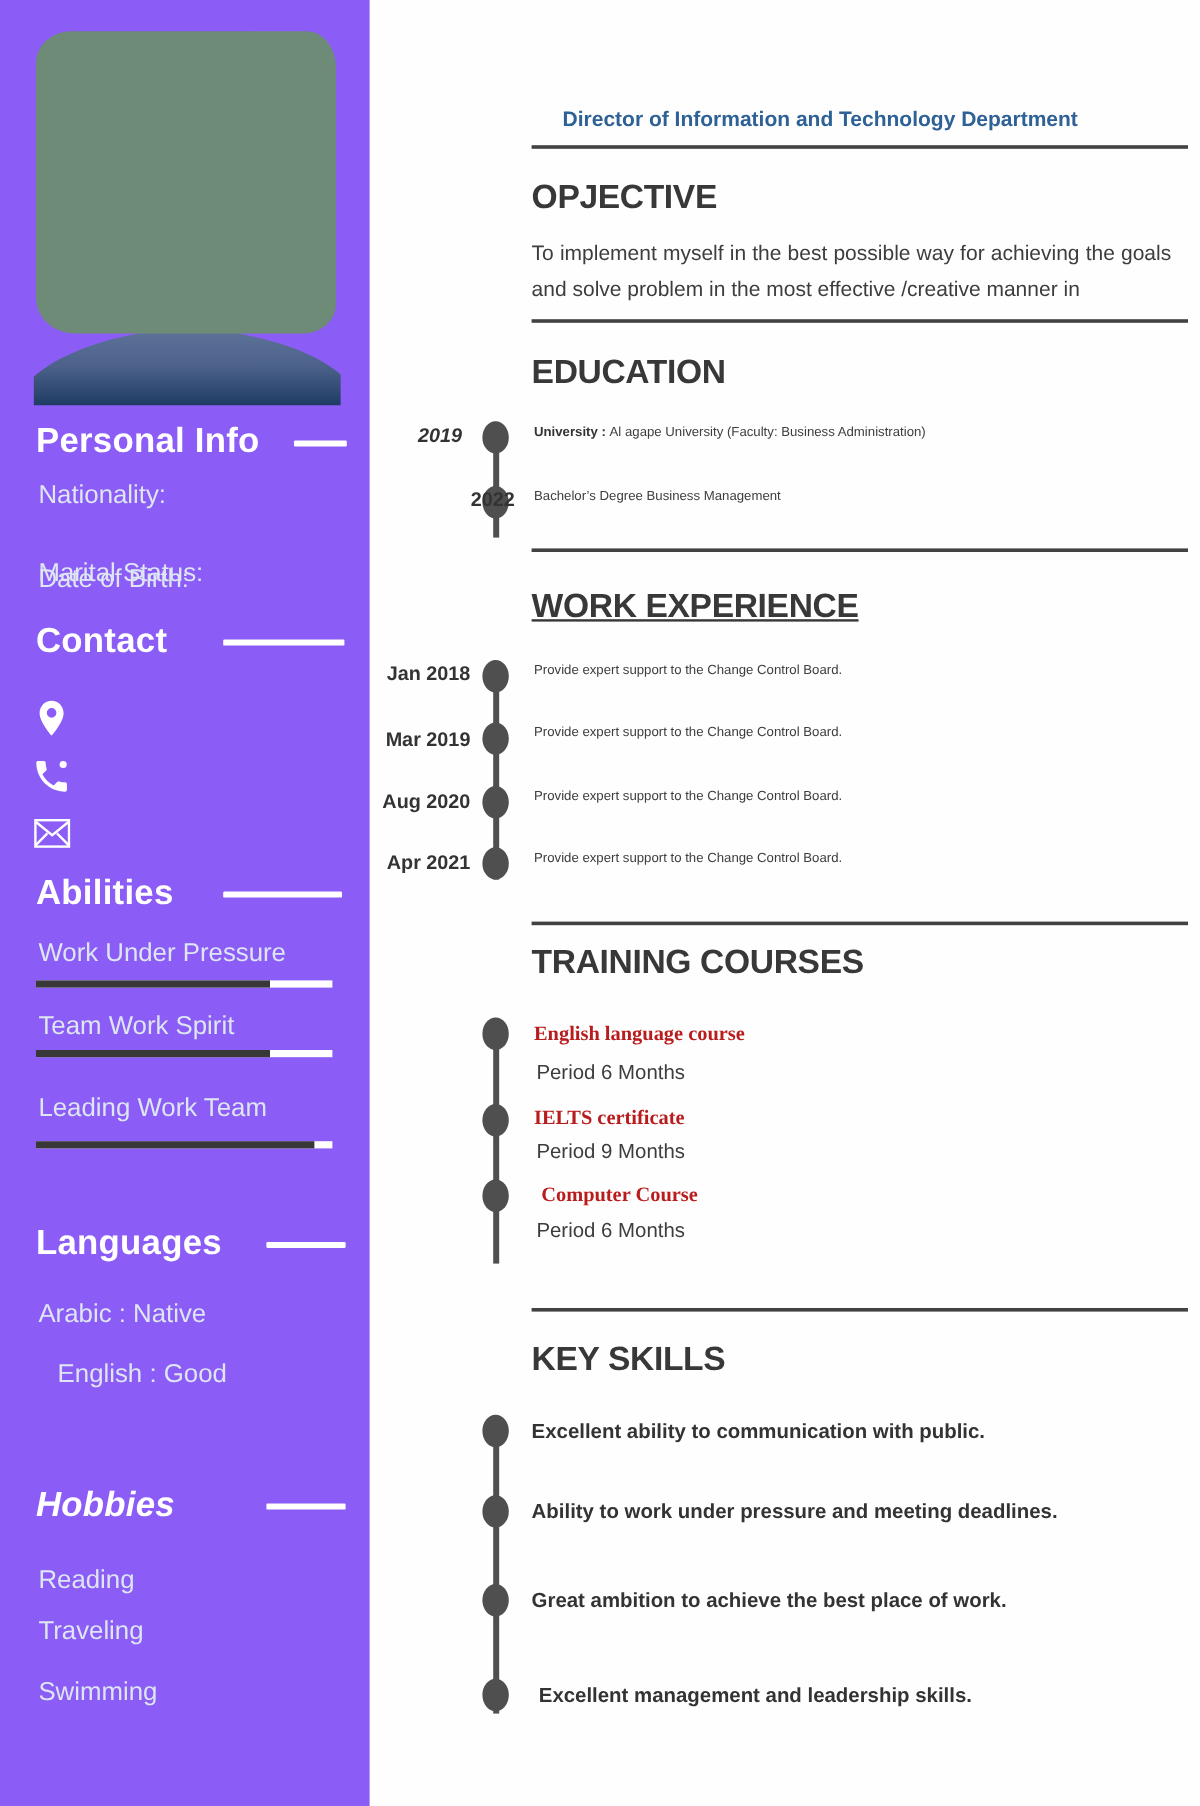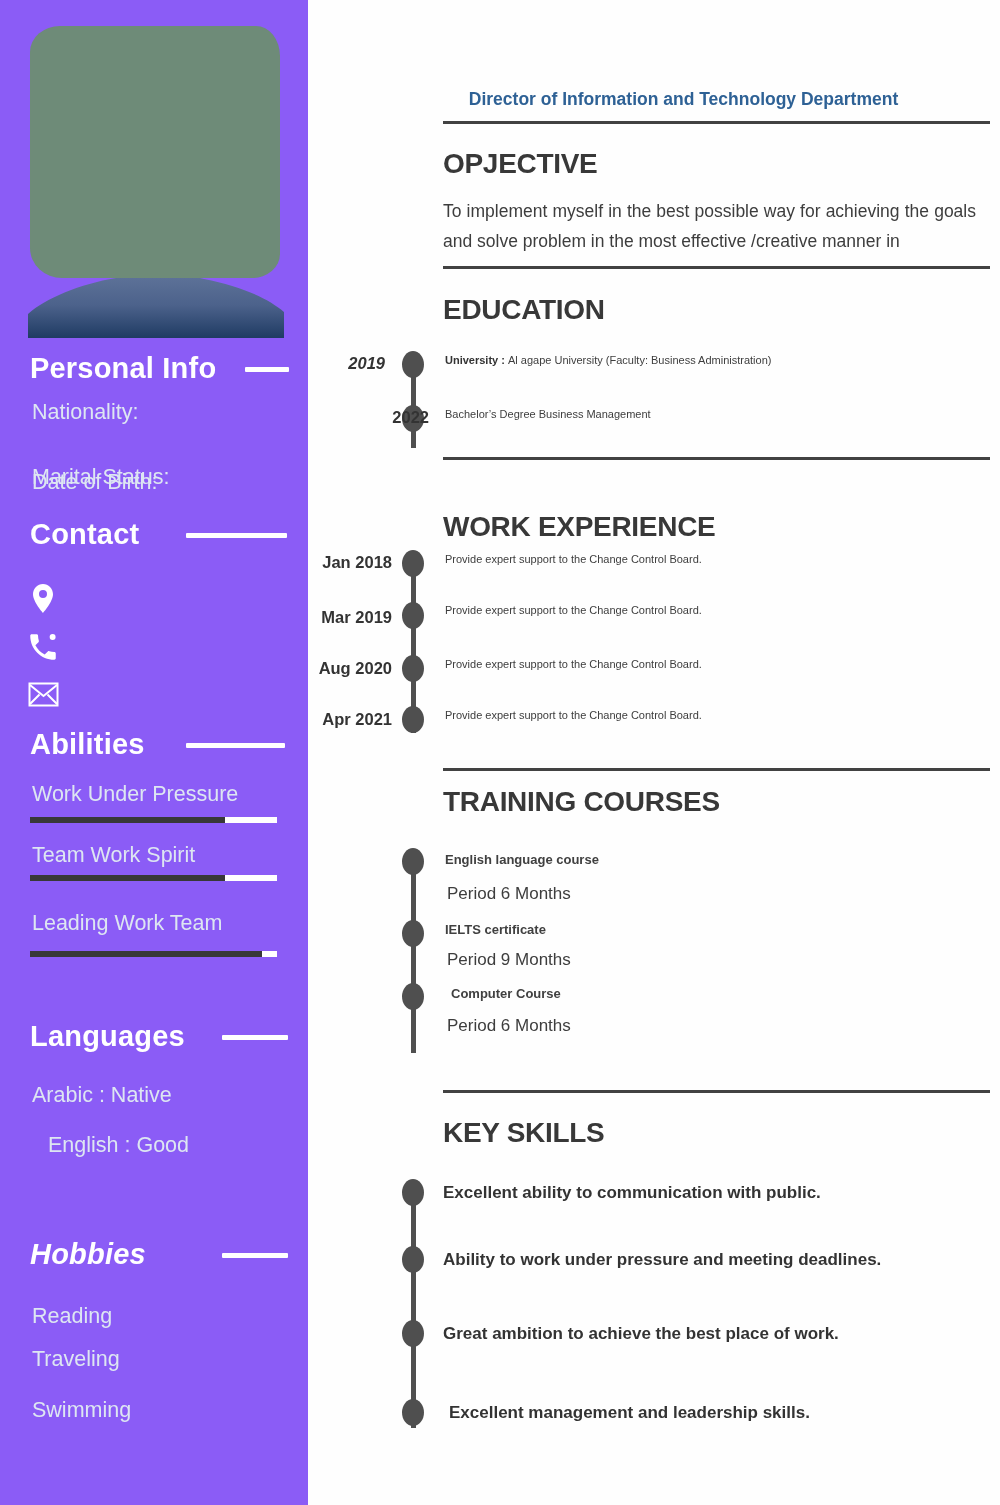--- a/index.html
+++ b/index.html
@@ -32,21 +32,21 @@
   .sec-heading{position:absolute;left:443px;font-size:28px;font-weight:bold;
                color:#383838;letter-spacing:-.3px;}
   .body-text{font-size:17.5px;color:#3d3d3d;line-height:30px;text-align:justify;}
   .entry-text{position:absolute;left:445px;font-size:11px;color:#3d3d3d;white-space:nowrap;}
   .entry-text b{color:#333;}
   .date{position:absolute;width:77px;text-align:right;font-size:16.5px;
         font-weight:bold;color:#333;white-space:nowrap;}
   .tl-line{position:absolute;width:5px;background:#4f4f4f;left:411px;}
   .tl-dot{position:absolute;width:22px;height:27px;border-radius:50%;
           background:#4f4f4f;left:402px;}
-  .course-title{position:absolute;left:445px;font-size:13px;font-weight:bold;color:#404040;white-space:nowrap;}
+  .course-title{position:absolute;left:445px;font-size:17px;font-weight:bold;color:#b91c1c;white-space:nowrap;font-family:Liberation Serif, serif;}
   .course-period{position:absolute;left:447px;font-size:17px;color:#3d3d3d;white-space:nowrap;}
   .skill{position:absolute;left:443px;font-size:17px;font-weight:bold;color:#333;white-space:nowrap;}
 </style>
 </head>
 <body>
 
 <div class="page">
 
   <aside class="sidebar">
 
@@ -129,21 +129,21 @@
     <div class="sec-heading" style="top:294px;">EDUCATION</div>
     <div class="tl-line" style="top:364px;height:84px;"></div>
     <div class="tl-dot" style="top:351px;"></div>
     <div class="tl-dot" style="top:405px;"></div>
     <div class="date" style="left:308px;top:354px;font-style:italic;">2019</div>
     <div class="entry-text" style="top:354px;"><b>University : </b><span>Al agape University (Faculty: Business Administration)</span></div>
     <div class="date" style="left:308px;top:408px;margin-left:44px;">2022</div>
     <div class="entry-text" style="top:408px;"><b></b><span>Bachelor’s Degree Business Management</span></div>
     <div class="divider" style="top:457px;"></div>
 
-    <div class="sec-heading" style="top:511px;">WORK EXPERIENCE</div>
+    <div class="sec-heading" style="top:489px;text-decoration:underline;">WORK EXPERIENCE</div>
     <div class="tl-line" style="top:563px;height:170px;"></div>
     <div class="tl-dot" style="top:550px;"></div>
     <div class="tl-dot" style="top:602px;"></div>
     <div class="tl-dot" style="top:655px;"></div>
     <div class="tl-dot" style="top:706px;"></div>
     <div class="date" style="left:315px;top:553px;">Jan 2018</div>
     <div class="entry-text" style="top:553px;">Provide expert support to the Change Control Board.</div>
     <div class="date" style="left:315px;top:608px;">Mar 2019</div>
     <div class="entry-text" style="top:604px;">Provide expert support to the Change Control Board.</div>
     <div class="date" style="left:315px;top:659px;">Aug 2020</div>

